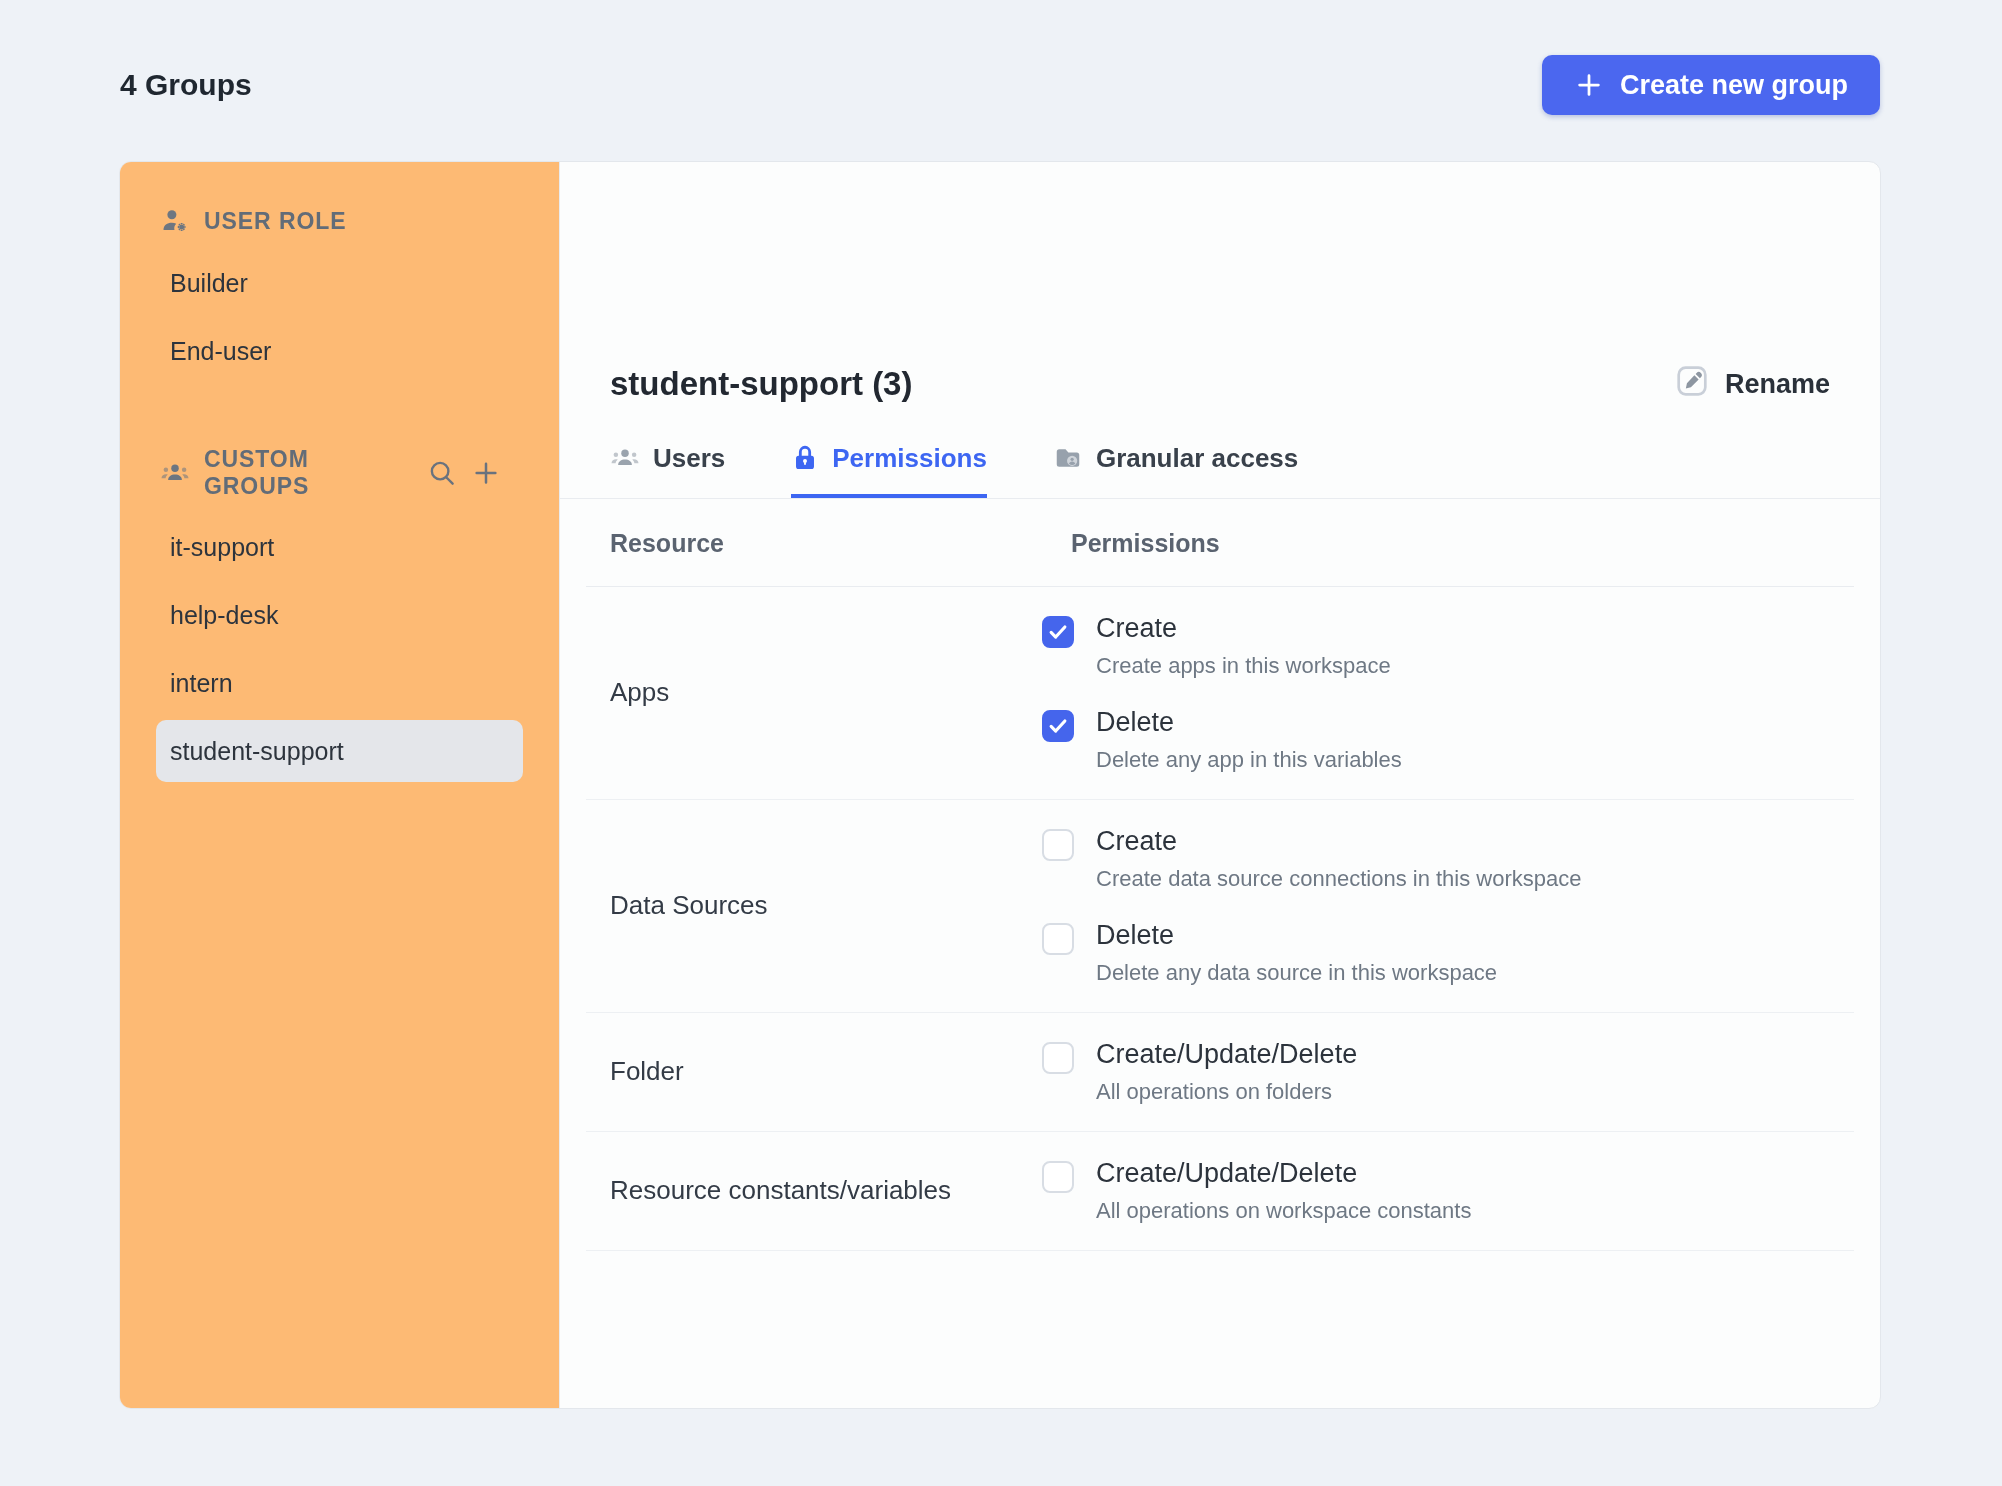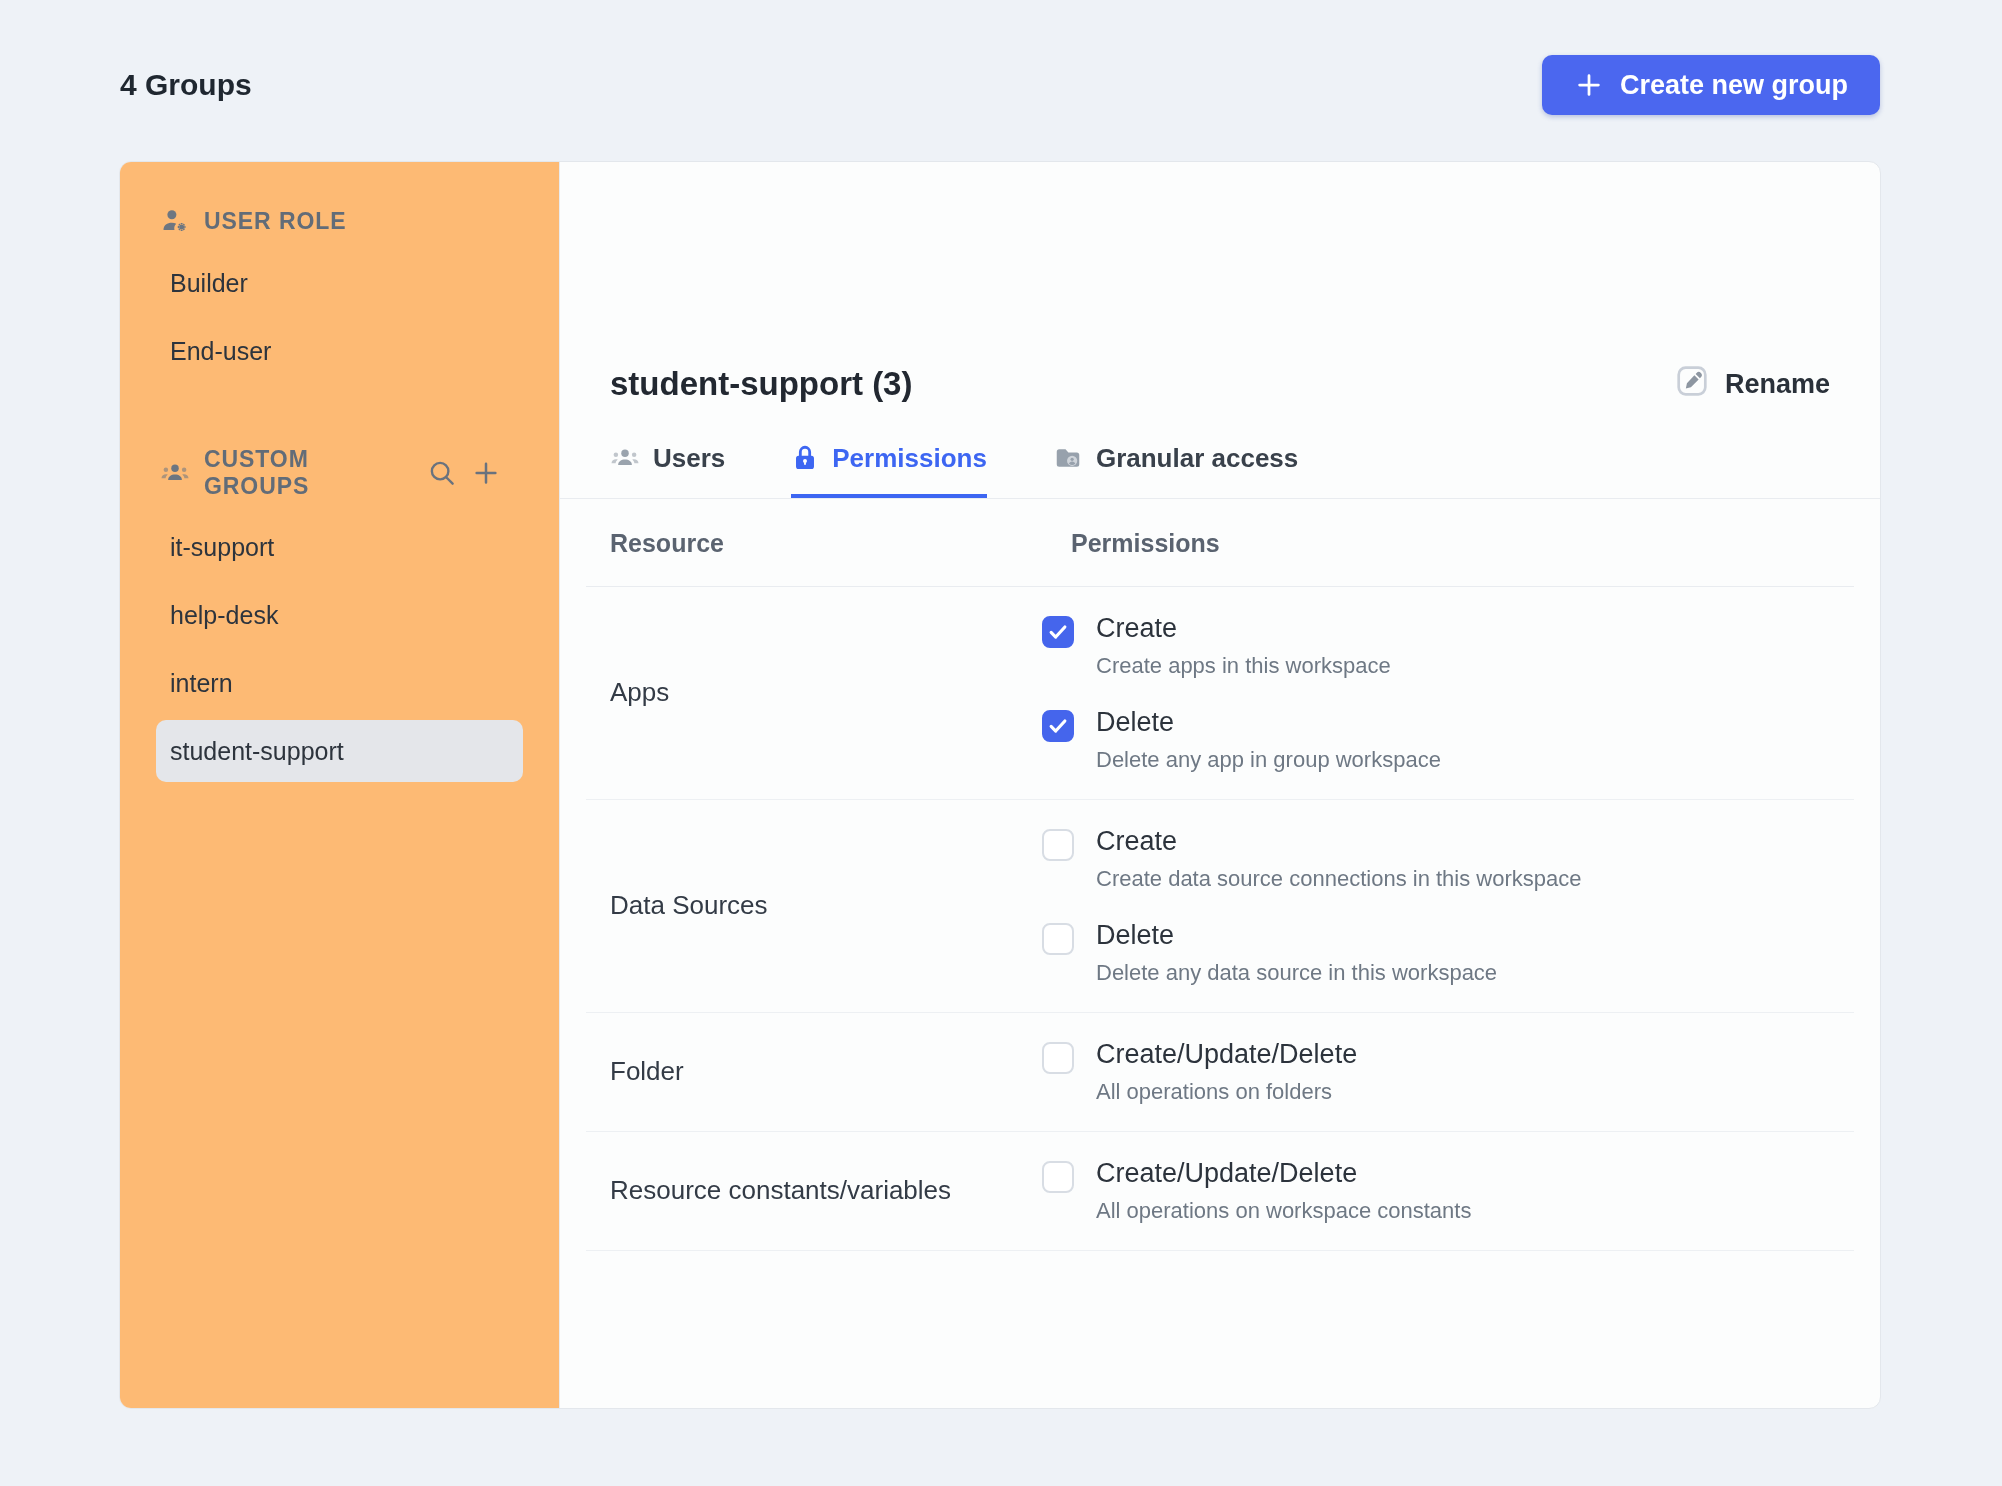--- a/index.html
+++ b/index.html
@@ -274,21 +274,21 @@
     </div>
   </div>
                 <div class="perm checked">
     <span class="checkbox">
       <svg width="22" height="22" viewBox="0 0 24 24" fill="none" stroke="#ffffff" stroke-width="3.4" stroke-linecap="round" stroke-linejoin="round">
                       <polyline points="4.5 12.5 9.5 17.5 19.5 6.5"></polyline>
                     </svg>
     </span>
     <div>
       <div class="perm-label">Delete</div>
-      <div class="perm-desc">Delete any app in group workspace</div>
+      <div class="perm-desc">Delete any app in this variables</div>
     </div>
   </div>
               </div>
   </div>
             <div class="trow">
     <div class="tcell-resource">Data Sources</div>
     <div class="tcell-perms">
                 <div class="perm">
     <span class="checkbox">
       

